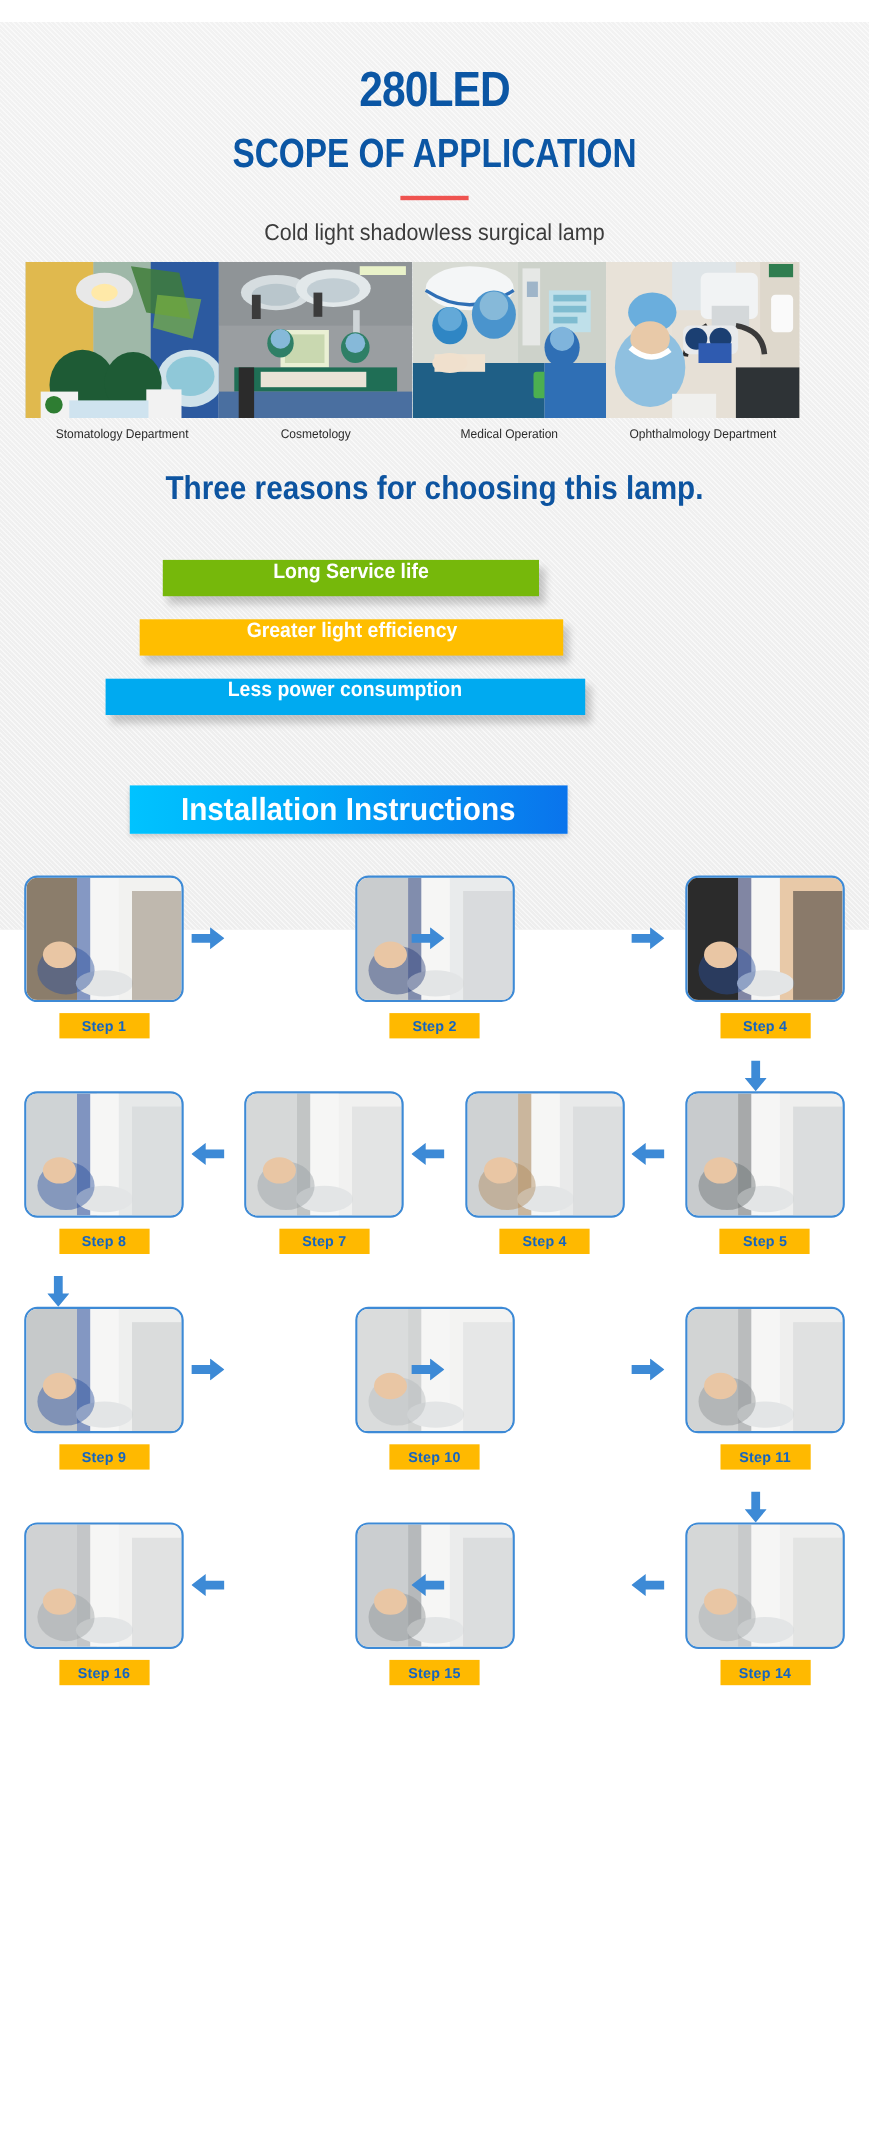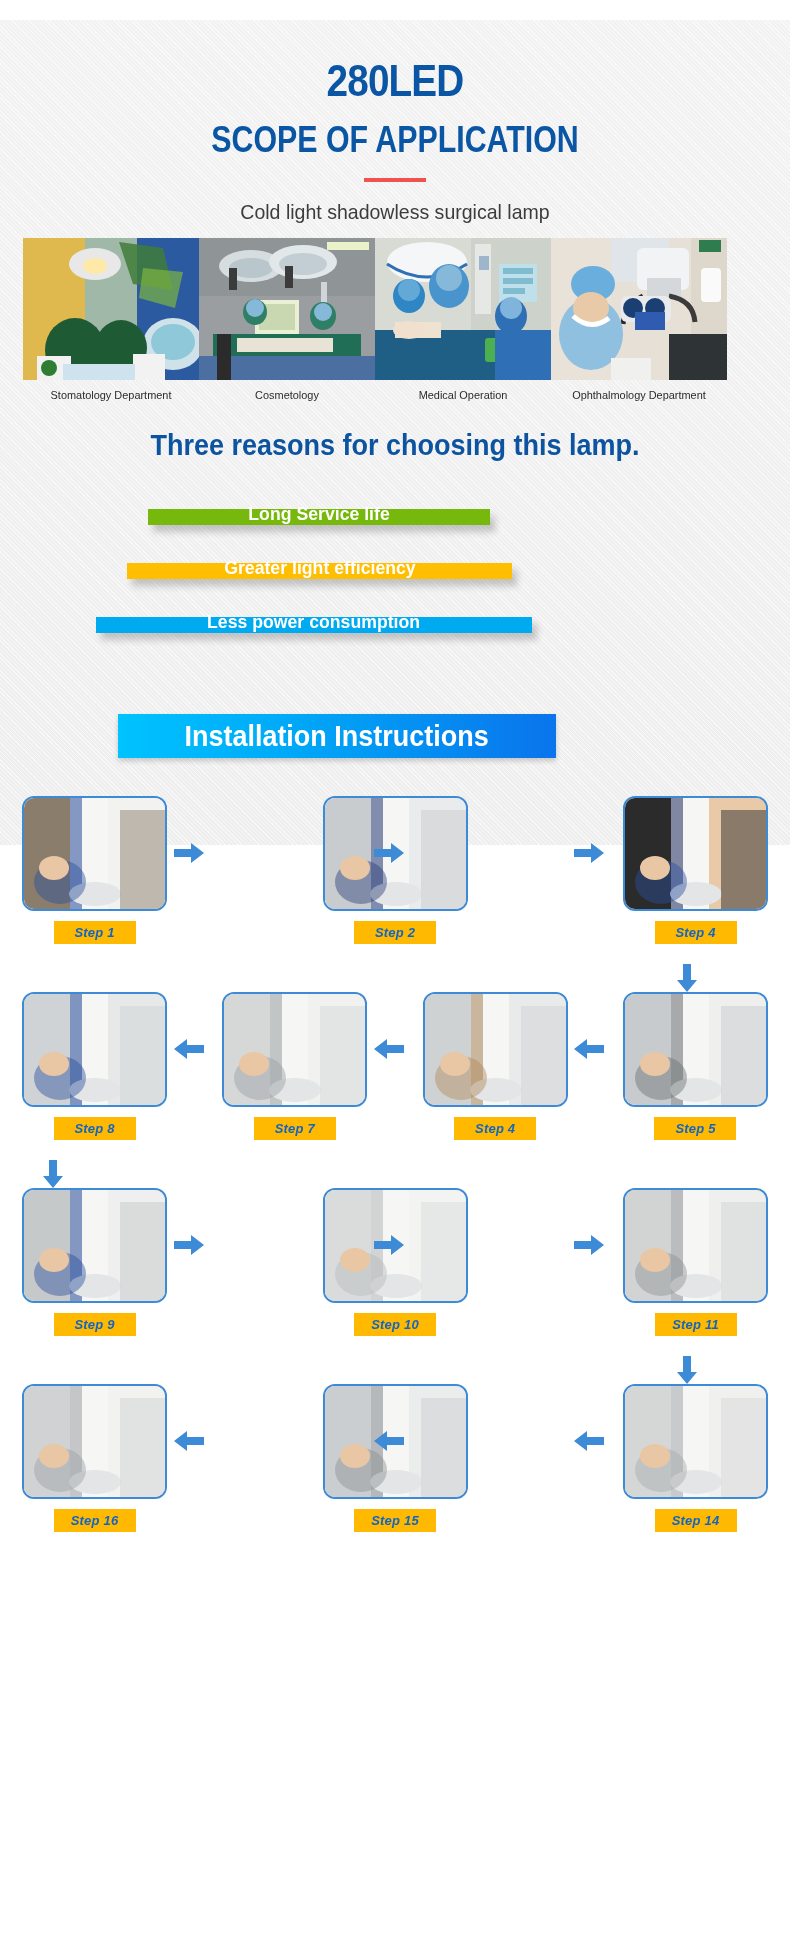--- a/index.html
+++ b/index.html
@@ -57,49 +57,48 @@
     transform:scaleX(.95); transform-origin:center;
   }
 
   
   .reasons-title{
     position:absolute; left:0; top:408px; width:790px;
     text-align:center; color:#0d54a0; font-weight:bold; font-size:30px;
     transform:scaleX(.9); transform-origin:center;
   }
   .bar{
-    position:absolute; height:16px; color:#fff; font-weight:bold;
-    font-size:19px; display:flex; align-items:flex-end; justify-content:center;
+    position:absolute; height:33px; color:#fff; font-weight:bold;
+    font-size:19px; display:flex; align-items:flex-start; justify-content:center;
     box-shadow:5px 7px 7px rgba(0,0,0,.20);
     transform:scaleX(1);
   }
   .bar span{ transform:scaleX(.93); display:inline-block; }
   .bar-1{ left:148px; top:489px; width:342px; background:#76b80b; }
   .bar-2{ left:127px; top:543px; width:385px; background:#ffbe00; }
   .bar-3{ left:96px; top:597px; width:436px; background:#00aaf0; }
 
   
   .inst-banner{
-    position:absolute; left:118px; top:714px; width:438px; height:44px;
+    position:absolute; left:118px; top:714px; width:398px; height:44px;
     background:linear-gradient(90deg,#00c3ff 0%,#00a8f7 40%,#0a74ec 100%);
     color:#fff; font-weight:bold; font-size:29px;
     display:flex; align-items:center; justify-content:center;
     box-shadow:0 3px 5px rgba(0,0,0,.18);
   }
   .inst-banner span{ transform:scaleX(.93); display:inline-block; }
 
   
   .steps{
     position:absolute; left:0; top:796px; width:790px;
   }
   .step-row{
     display:flex; justify-content:space-between;
     width:746px; margin:0 auto; position:relative;
     height:170px;
-    font-style:italic;
   }
   .step-cell{ width:145px; position:relative; }
   .step-photo{
     width:145px; height:115px; border:2px solid #3d8ad6;
     border-radius:12px; overflow:hidden; background:#dfe3e6;
   }
   .step-photo svg{ display:block; width:141px; height:111px; }
   .step-label{
     width:82px; height:23px; margin:10px auto 0;
     background:#ffb900; color:#1565c0; font-weight:bold;

